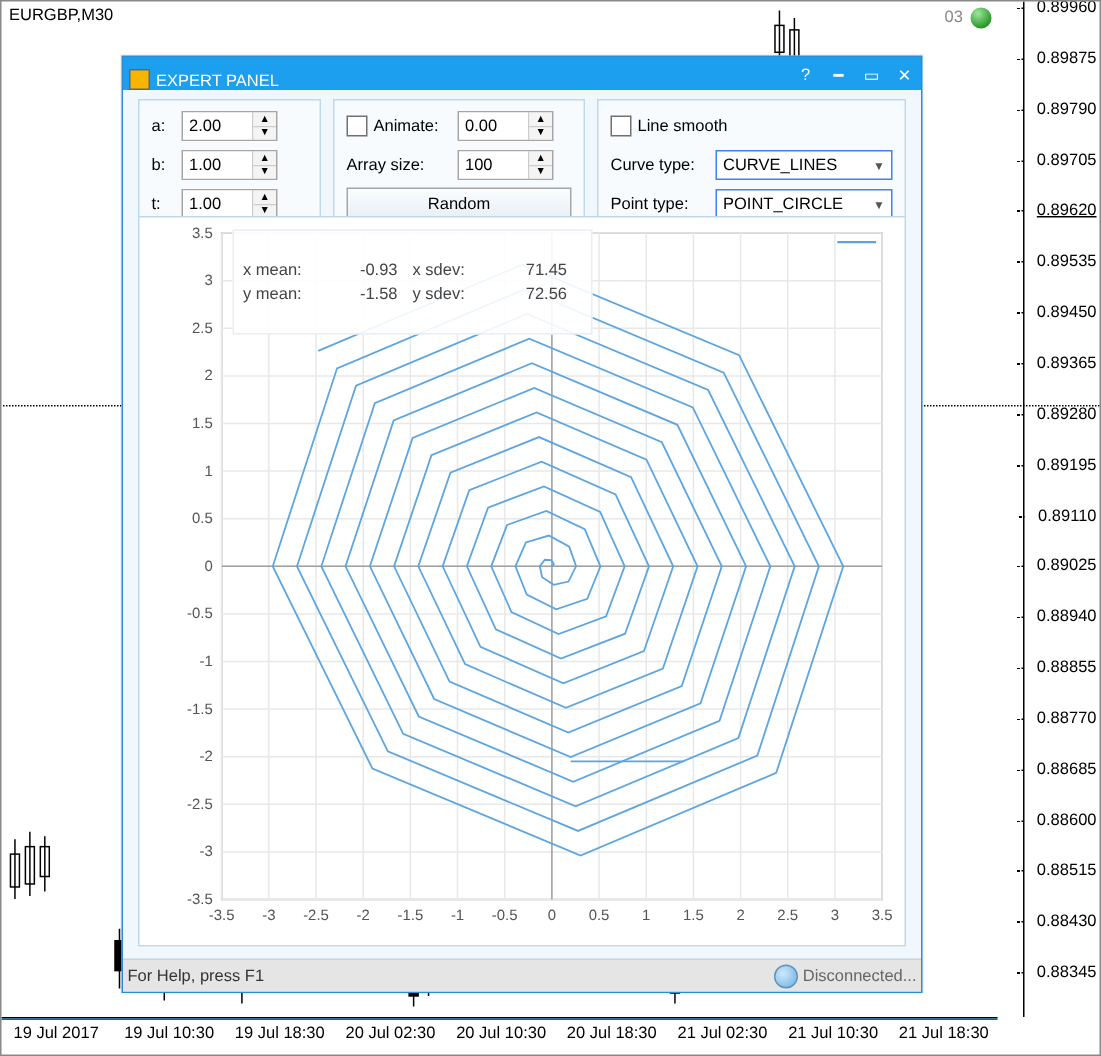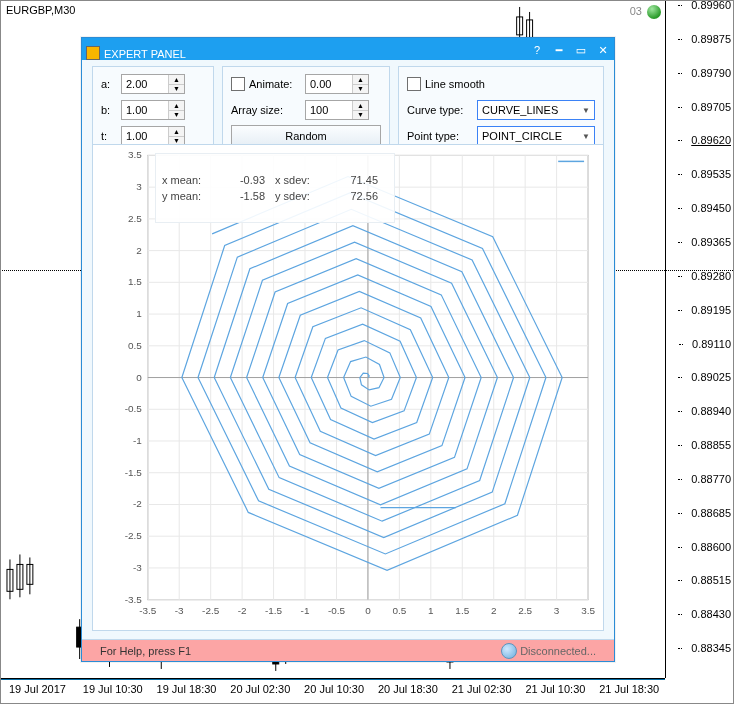--- a/index.html
+++ b/index.html
@@ -22,21 +22,21 @@
   }
   .symbol-label {
     position: absolute;
     left: 4px; top: 2px;
     font-size: 11px;
     color: #000;
   }
   .price-axis {
     position: absolute;
     right: 0; top: 0; bottom: 25px;
-    width: 68px;
+    width: 51px;
     border-left: 1px solid #000;
   }
   .price-tick {
     position: absolute;
     right: 2px;
     font-size: 11px;
     color: #000;
     white-space: nowrap;
   }
   .price-tick::before {
@@ -203,23 +203,23 @@
   .stats-row { display: flex; }
   .sc { flex: 1; text-align: right; padding-right: 10px; }
   .sc.l { text-align: left; flex: 0 0 50px; }
 
   .statusbar {
     position: absolute;
     left: 0; right: 0; bottom: 0;
     height: 22px;
     border-top: 1px solid #c0d8ec;
     display: flex; align-items: center;
-    padding: 0 18px;
-    font-size: 11px;
-    background: #fca5a5;
+    padding: 0 3px;
+    font-size: 11px;
+    background: #e5e5e5;
     color: #333;
   }
   .status-right {
     margin-left: auto; display: flex; align-items: center; gap: 3px;
     color: #666;
     justify-content: center;
   }
   .conn-icon {
     width: 16px; height: 16px; position: relative;
     background: radial-gradient(circle at 5px 5px, #cfe8ff, #6baedd);

